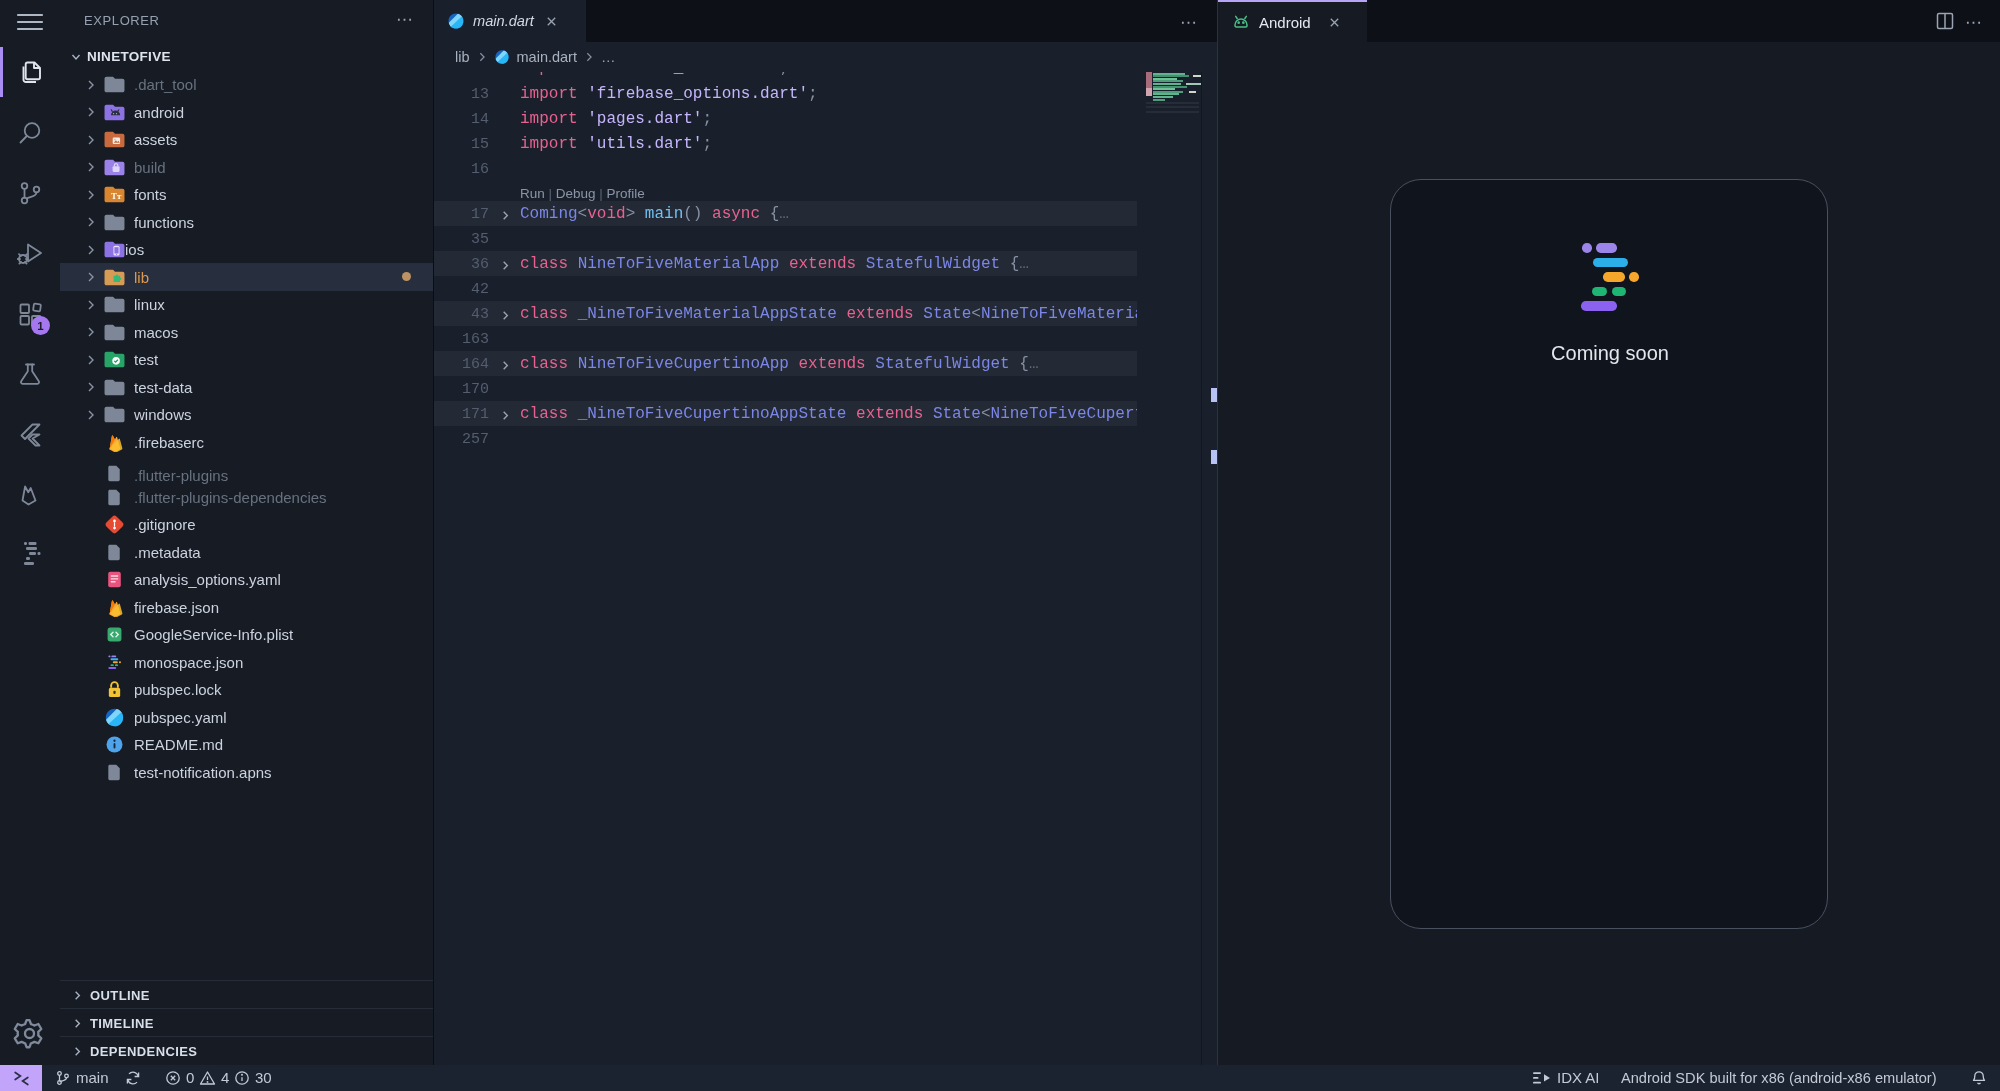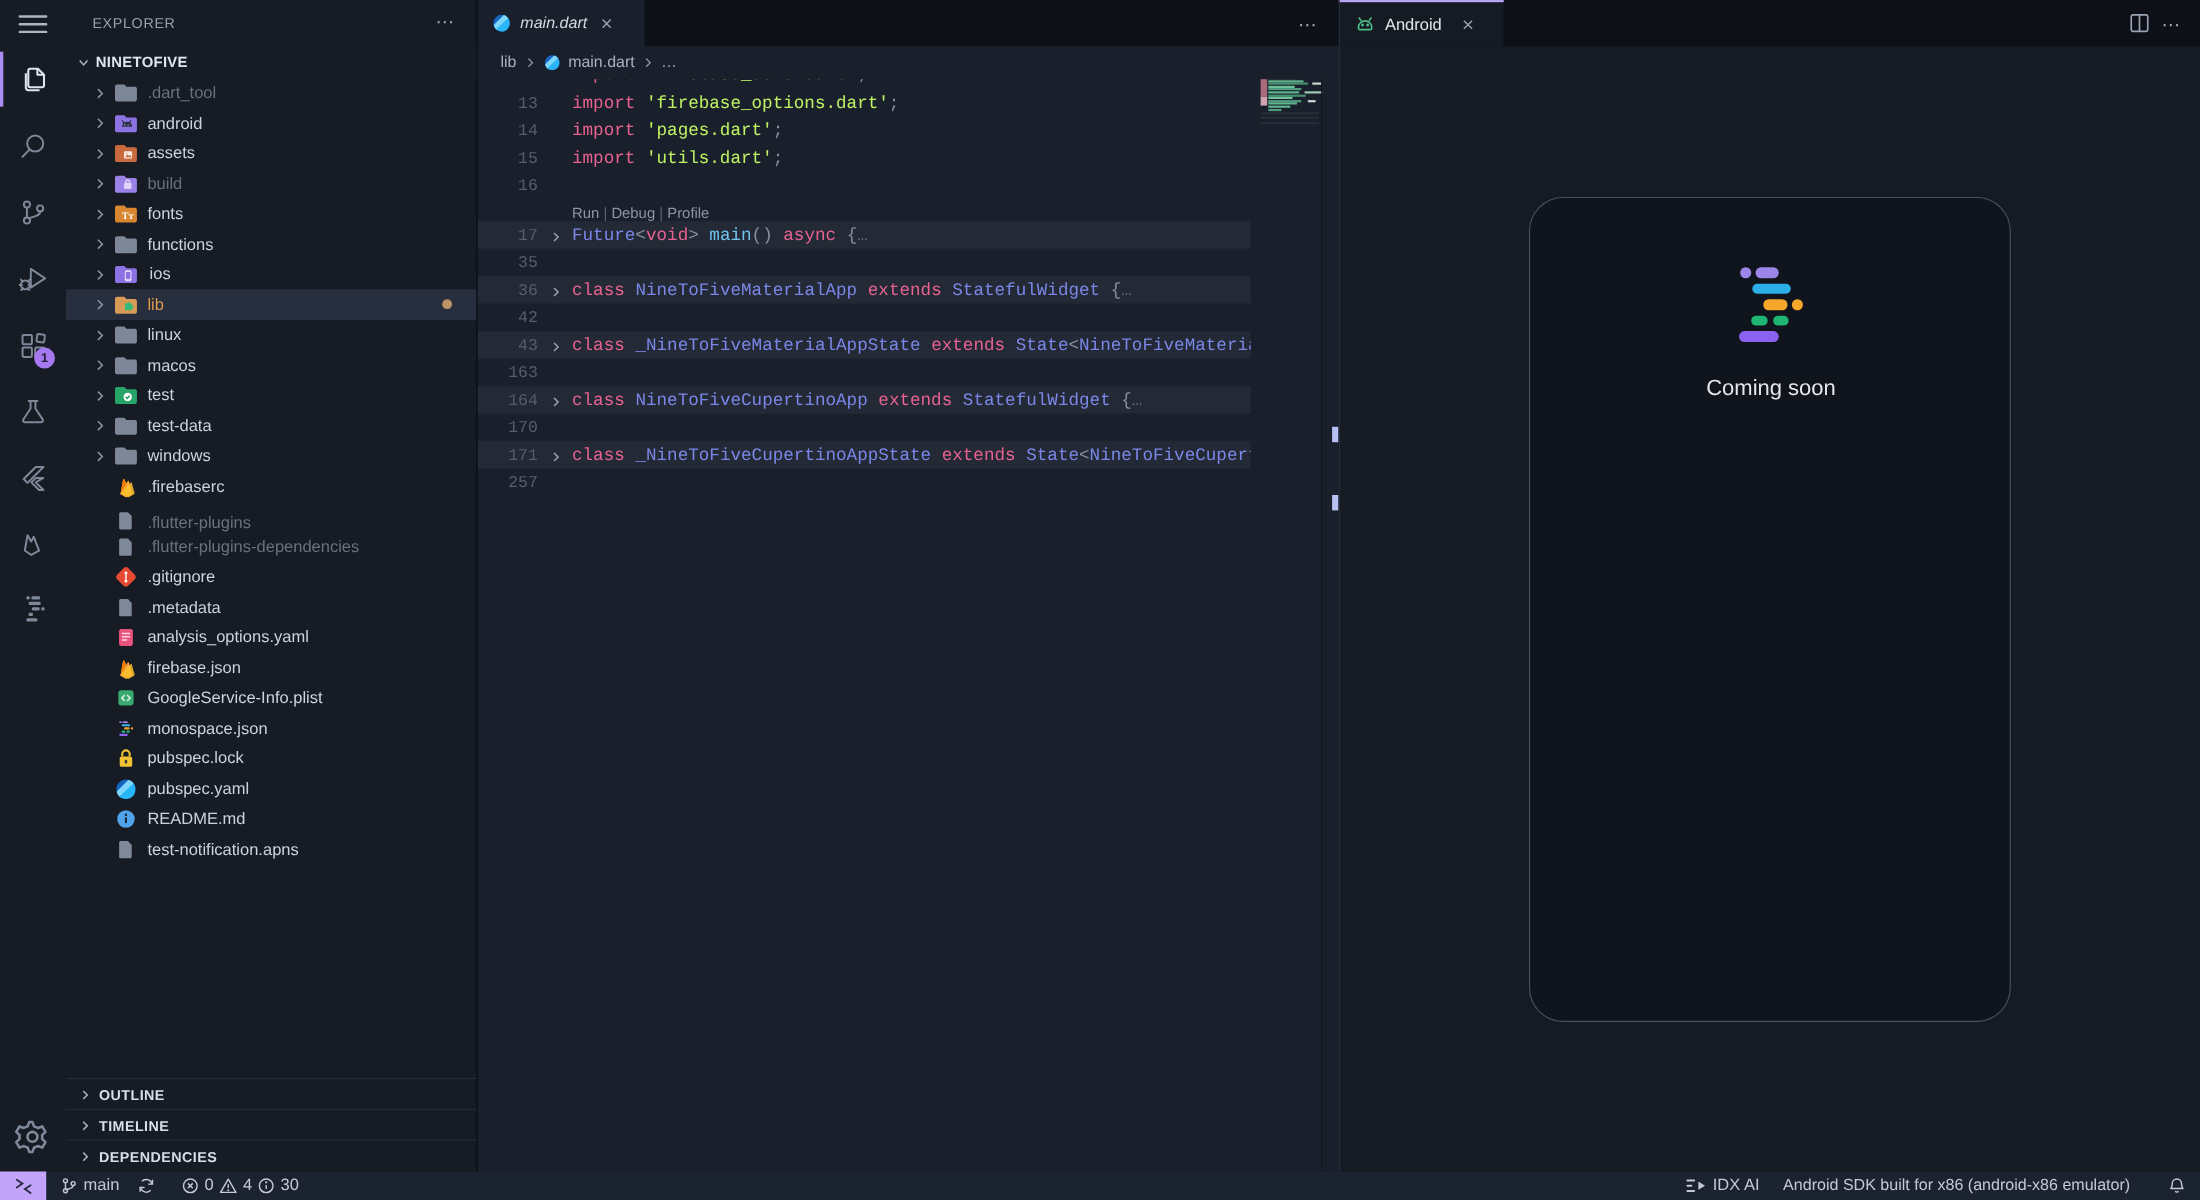--- a/index.html
+++ b/index.html
@@ -17,21 +17,21 @@
 
 .exphead{color:#97a1b1;font-size:13px;letter-spacing:.6px}
 .treerow{left:0;width:374px;height:28px;display:flex;align-items:center;color:#ccd3de;font-size:15px}
 .treerow .lbl{margin-left:0}
 .seclbl{color:#d9dfe9;font-size:13px;font-weight:bold;letter-spacing:.4px}
 .sep{left:0;width:374px;height:1px;background:#262c38}
 
 .code{font-family:"Liberation Mono",monospace;font-size:16px;white-space:pre}
 .ln{position:absolute;left:0;width:55px;text-align:right;color:#545e70;font-family:"Liberation Mono",monospace;font-size:15px}
 .band{position:absolute;left:0;width:703px;height:25px;background:#232935}
-.k{color:#e8628f}.t{color:#7b87e8}.s{color:#bef264}.p{color:#8691a3}.f{color:#70c2f2}.e{color:#616b7d}
+.k{color:#e8628f}.t{color:#7b87e8}.s{color:#c4b5fd}.p{color:#8691a3}.f{color:#70c2f2}.e{color:#616b7d}
 .cl{position:absolute;color:#8b95a6;font-size:13.5px}
 </style></head><body>
 <div id="activity" class="abs">
 <svg class="abs" style="left:16px;top:13px" width="28" height="18" viewBox="0 0 28 18" stroke="#aeb7c4" stroke-width="2.2" stroke-linecap="round">
       <path d="M2 2h24M2 9h24M2 16h24"></path>
     </svg>
 <div class="abs" style="left:0;top:47px;width:3px;height:50px;background:#a98df5"></div>
 <svg class="abs" style="left:15px;top:57px" width="30" height="30" viewBox="0 0 30 30" fill="none" stroke="#dfe5ee" stroke-width="1.9" stroke-linejoin="round">
       <path d="M12.5 5.5h7L25 11v9.5a1.8 1.8 0 0 1-1.8 1.8h-10.7a1.8 1.8 0 0 1-1.8-1.8V7.3a1.8 1.8 0 0 1 1.8-1.8z"></path>
       <path d="M19 5.5V11h6"></path>
@@ -167,21 +167,21 @@
 <div class="treerow abs" style="top:235.5px;">
 <svg style="margin-left:25px;flex:none" width="12" height="12" viewBox="0 0 12 12" fill="none" stroke="#8a94a4" stroke-width="1.4">
         <path d="M4 2l4 4-4 4"></path>
       </svg>
 <svg style="margin-left:7px;flex:none" width="21" height="21" viewBox="0 0 20 20">
         <path d="M8.6 2.6H2.3c-1 0-1.8.8-1.8 1.8v11.2c0 1 .8 1.8 1.8 1.8h15.4c1 0 1.8-.8 1.8-1.8V6.4c0-1-.8-1.8-1.8-1.8h-7.2L8.6 2.6z" fill="#8d72e3"></path>
         <rect x="9" y="6.4" width="5.8" height="9.4" rx="1.5" fill="#e9e3fb"></rect>
         <rect x="9.9" y="7.8" width="4" height="6" fill="#8d72e3"></rect>
         <circle cx="11.9" cy="14.6" r=".55" fill="#8d72e3"></circle>
       </svg>
-<span class="lbl" style="margin-left:11px;">ios</span>
+<span class="lbl" style="margin-left:0;">ios</span>
 </div>
 <div class="treerow abs" style="top:263.0px;background:#272e3d;">
 <svg style="margin-left:25px;flex:none" width="12" height="12" viewBox="0 0 12 12" fill="none" stroke="#8a94a4" stroke-width="1.4">
         <path d="M4 2l4 4-4 4"></path>
       </svg>
 <svg style="margin-left:7px;flex:none" width="21" height="21" viewBox="0 0 20 20">
         <path d="M8.6 2.6H2.3c-1 0-1.8.8-1.8 1.8v11.2c0 1 .8 1.8 1.8 1.8h15.4c1 0 1.8-.8 1.8-1.8V6.4c0-1-.8-1.8-1.8-1.8h-7.2L8.6 2.6z" fill="#d79b55"></path>
         <g fill="#35b878">
           <path d="M9.2 8.4h2.1c-.5-1.7 2.4-1.7 1.9 0h2.1v2c1.7-.5 1.7 2.4 0 1.9v2.1h-6.1z"></path>
         </g>
@@ -371,21 +371,21 @@
     <div class="code abs" style="left:86px;top:110.0px;"><span class="k">import</span> <span class="s">'pages.dart'</span><span class="p">;</span></div>
     <div class="ln" style="top:136.0px">15</div>
     <div class="code abs" style="left:86px;top:135.0px;"><span class="k">import</span> <span class="s">'utils.dart'</span><span class="p">;</span></div>
     <div class="ln" style="top:161.0px">16</div>
     <div class="cl" style="left:86px;top:185.5px">Run <span style="color:#5a6474">|</span> Debug <span style="color:#5a6474">|</span> Profile</div>
     <div class="band" style="top:200.5px"></div>
     <div class="ln" style="top:206.0px">17</div>
     <svg class="abs" style="left:66px;top:209.5px" width="11" height="11" viewBox="0 0 12 12" fill="none" stroke="#9aa4b4" stroke-width="1.5">
       <path d="M4 2l4 4-4 4"></path>
     </svg>
-    <div class="code abs" style="left:86px;top:205.0px;"><span class="t">Future</span><span class="p">&lt;</span><span class="k">void</span><span class="p">&gt;</span> <span class="f">main</span><span class="p">()</span> <span class="k">async</span> <span class="p">{</span><span class="e">…</span></div>
+    <div class="code abs" style="left:86px;top:205.0px;"><span class="t">Coming</span><span class="p">&lt;</span><span class="k">void</span><span class="p">&gt;</span> <span class="f">main</span><span class="p">()</span> <span class="k">async</span> <span class="p">{</span><span class="e">…</span></div>
     <div class="ln" style="top:231.0px">35</div>
     <div class="band" style="top:250.5px"></div>
     <div class="ln" style="top:256.0px">36</div>
     <svg class="abs" style="left:66px;top:259.5px" width="11" height="11" viewBox="0 0 12 12" fill="none" stroke="#9aa4b4" stroke-width="1.5">
       <path d="M4 2l4 4-4 4"></path>
     </svg>
     <div class="code abs" style="left:86px;top:255.0px;"><span class="k">class</span> <span class="t">NineToFiveMaterialApp</span> <span class="k">extends</span> <span class="t">StatefulWidget</span> <span class="p">{</span><span class="e">…</span></div>
     <div class="ln" style="top:281.0px">42</div>
     <div class="band" style="top:300.5px"></div>
     <div class="ln" style="top:306.0px">43</div>

